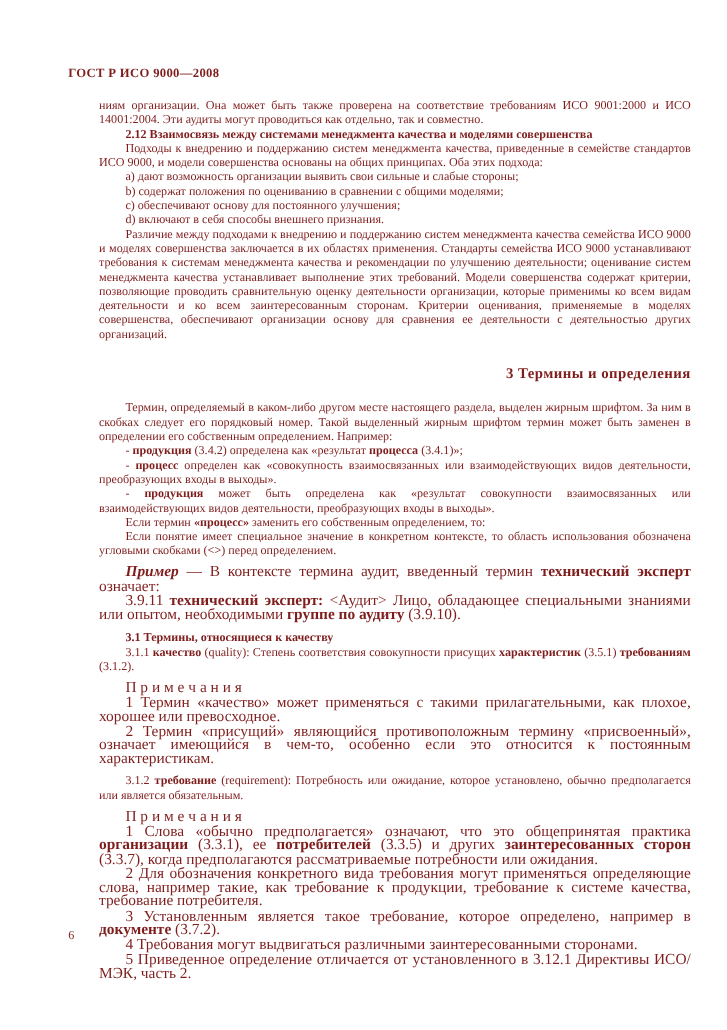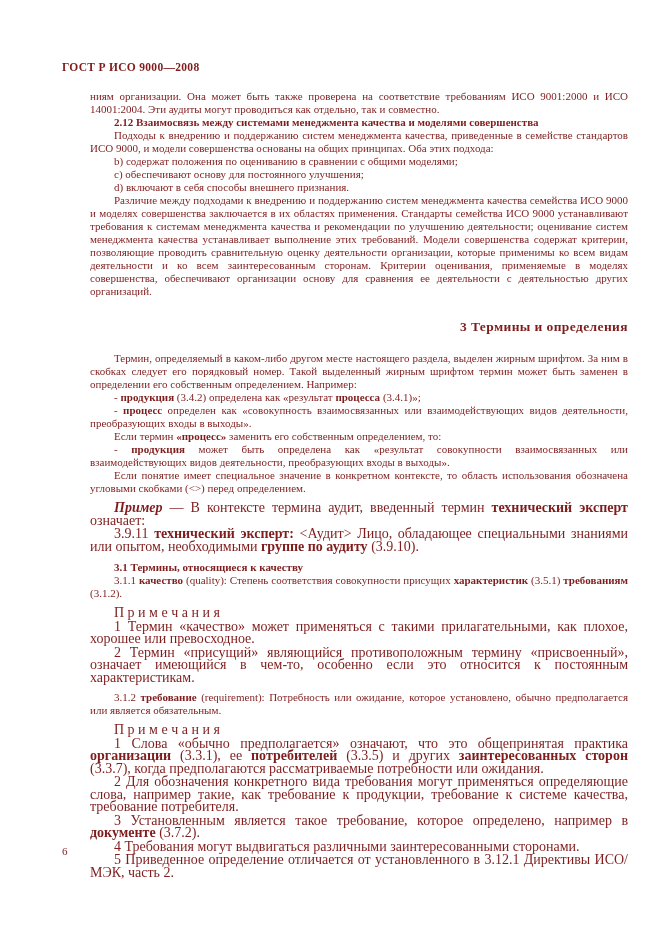--- a/index.html
+++ b/index.html
@@ -72,30 +72,31 @@
 </head>
 <body>
 
 <div class="page">
   <div class="running-header">ГОСТ Р ИСО 9000—2008</div>
 
   <div class="content" id="content">
       <p class="b-body"><span class="seg">ниям организации. Она может быть также проверена на соответствие требованиям ИСО 9001:2000 и ИСО 14001:2004. Эти аудиты могут проводиться как отдельно, так и совместно.</span></p>
       <p class="b-body b-indent b-bold"><span class="seg seg-b">2.12 Взаимосвязь между системами менеджмента качества и моделями совершенства</span></p>
       <p class="b-body b-indent"><span class="seg">Подходы к внедрению и поддержанию систем менеджмента качества, приведенные в семействе стандартов ИСО 9000, и модели совершенства основаны на общих принципах. Оба этих подхода:</span></p>
+      <p class="b-body b-indent"><span class="seg">a) дают возможность организации выявить свои сильные и слабые стороны;</span></p>
       <p class="b-body b-indent"><span class="seg">b) содержат положения по оцениванию в сравнении с общими моделями;</span></p>
       <p class="b-body b-indent"><span class="seg">c) обеспечивают основу для постоянного улучшения;</span></p>
       <p class="b-body b-indent"><span class="seg">d) включают в себя способы внешнего признания.</span></p>
       <p class="b-body b-indent"><span class="seg">Различие между подходами к внедрению и поддержанию систем менеджмента качества семейства ИСО 9000 и моделях совершенства заключается в их областях применения. Стандарты семейства ИСО 9000 устанавливают требования к системам менеджмента качества и рекомендации по улучшению деятельности; оценивание систем менеджмента качества устанавливает выполнение этих требований. Модели совершенства содержат критерии, позволяющие проводить сравнительную оценку деятельности организации, которые применимы ко всем видам деятельности и ко всем заинтересованным сторонам. Критерии оценивания, применяемые в моделях совершенства, обеспечивают организации основу для сравнения ее деятельности с деятельностью других организаций.</span></p>
       <p class="b-h2"><span class="seg">3 Термины и определения</span></p>
       <p class="b-body b-indent"><span class="seg">Термин, определяемый в каком-либо другом месте настоящего раздела, выделен жирным шрифтом. За ним в скобках следует его порядковый номер. Такой выделенный жирным шрифтом термин может быть заменен в определении его собственным определением. Например:</span></p>
       <p class="b-body b-indent"><span class="seg">- </span><span class="seg seg-b">продукция</span><span class="seg"> (3.4.2) определена как «результат </span><span class="seg seg-b">процесса</span><span class="seg"> (3.4.1)»;</span></p>
       <p class="b-body b-indent"><span class="seg">- </span><span class="seg seg-b">процесс</span><span class="seg"> определен как «совокупность взаимосвязанных или взаимодействующих видов деятельности, преобразующих входы в выходы».</span></p>
+      <p class="b-body b-indent"><span class="seg">- </span><span class="seg seg-b">продукция</span><span class="seg"> может быть определена как «результат совокупности взаимосвязанных или взаимодействующих видов деятельности, преобразующих входы в выходы».</span></p>
       <p class="b-body b-indent"><span class="seg">Если термин </span><span class="seg seg-b">«процесс»</span><span class="seg"> заменить его собственным определением, то:</span></p>
-      <p class="b-body b-indent"><span class="seg">- </span><span class="seg seg-b">продукция</span><span class="seg"> может быть определена как «результат совокупности взаимосвязанных или взаимодействующих видов деятельности, преобразующих входы в выходы».</span></p>
       <p class="b-body b-indent"><span class="seg">Если понятие имеет специальное значение в конкретном контексте, то область использования обозначена угловыми скобками (&lt;&gt;) перед определением.</span></p>
       <p class="b-small b-indent b-example"><span class="seg seg-b seg-i">Пример</span><span class="seg"> — В контексте термина аудит, введенный термин </span><span class="seg seg-b">технический эксперт</span><span class="seg"> означает:</span></p>
       <p class="b-small b-indent b-note"><span class="seg">3.9.11 </span><span class="seg seg-b">технический эксперт:</span><span class="seg"> &lt;Аудит&gt; Лицо, обладающее специальными знаниями или опытом, необходимыми </span><span class="seg seg-b">группе по аудиту</span><span class="seg"> (3.9.10).</span></p>
       <p class="b-body b-indent b-bold b-sub"><span class="seg seg-b">3.1 Термины, относящиеся к качеству</span></p>
       <p class="b-body b-indent"><span class="seg">3.1.1 </span><span class="seg seg-b">качество</span><span class="seg"> (quality): Степень соответствия совокупности присущих </span><span class="seg seg-b">характеристик</span><span class="seg"> (3.5.1) </span><span class="seg seg-b">требованиям</span><span class="seg"> (3.1.2).</span></p>
       <p class="b-small b-indent b-note-label"><span class="seg">П р и м е ч а н и я</span></p>
       <p class="b-small b-indent b-note"><span class="seg">1 Термин «качество» может применяться с такими прилагательными, как плохое, хорошее или превосходное.</span></p>
       <p class="b-small b-indent b-note"><span class="seg">2 Термин «присущий» являющийся противоположным термину «присвоенный», означает имеющийся в чем-то, особенно если это относится к постоянным характеристикам.</span></p>
       <p class="b-body b-indent b-def"><span class="seg">3.1.2 </span><span class="seg seg-b">требование</span><span class="seg"> (requirement): Потребность или ожидание, которое установлено, обычно предполагается или является обязательным.</span></p>
       <p class="b-small b-indent b-note-label"><span class="seg">П р и м е ч а н и я</span></p>

